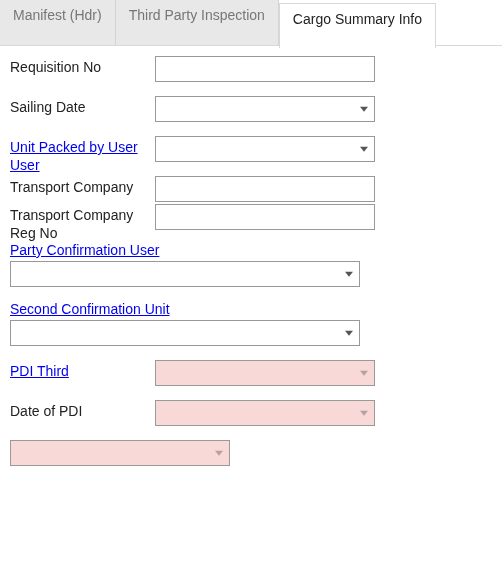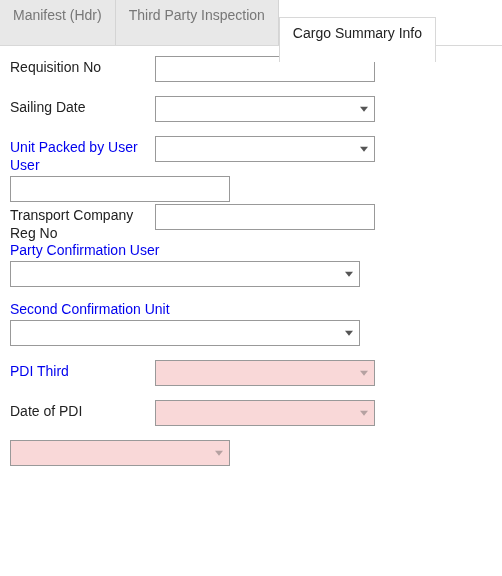--- a/index.html
+++ b/index.html
@@ -25,39 +25,40 @@
     cursor: pointer;
     font-size: 14px;
   }
   .tab.active {
     background: #fff;
     color: #222;
     border-top: 1px solid #d8d8d8;
     border-right: 1px solid #d8d8d8;
     border-left: 1px solid #d8d8d8;
     position: relative;
-    top: 17px;
+    top: 3px;
   }
   .form-area {
     padding: 10px 10px 10px 10px;
   }
   .row {
     display: flex;
     align-items: flex-start;
     margin-bottom: 14px;
   }
   .row.tight { margin-bottom: 2px; }
   .label-col {
     width: 145px;
     padding-top: 3px;
     padding-right: 6px;
     line-height: 1.25;
   }
   .link-label {
     color: #0000ee;
+    text-decoration: underline;
     cursor: pointer;
   }
   .ctrl-col {
     flex: 0 0 auto;
   }
   .tbox {
     width: 220px;
     height: 26px;
     border: 1px solid #999;
     padding: 2px 4px;
@@ -125,20 +126,21 @@
     </div>
     <div class="ctrl-col">
       <div class="combo">
         <input class="tbox" type="text" value="" style="">
         <div class="caret"></div>
       </div>
     </div>
   </div>
 
   <div class="row tight">
+    <div class="label-col">Transport Company</div>
     <div class="ctrl-col">
       <input class="tbox" type="text" value="" style="">
     </div>
   </div>
 
   <div class="row tight" style="margin-bottom:0;">
     <div class="label-col">Transport Company Reg No</div>
     <div class="ctrl-col">
       <input class="tbox" type="text" value="" style="">
     </div>

